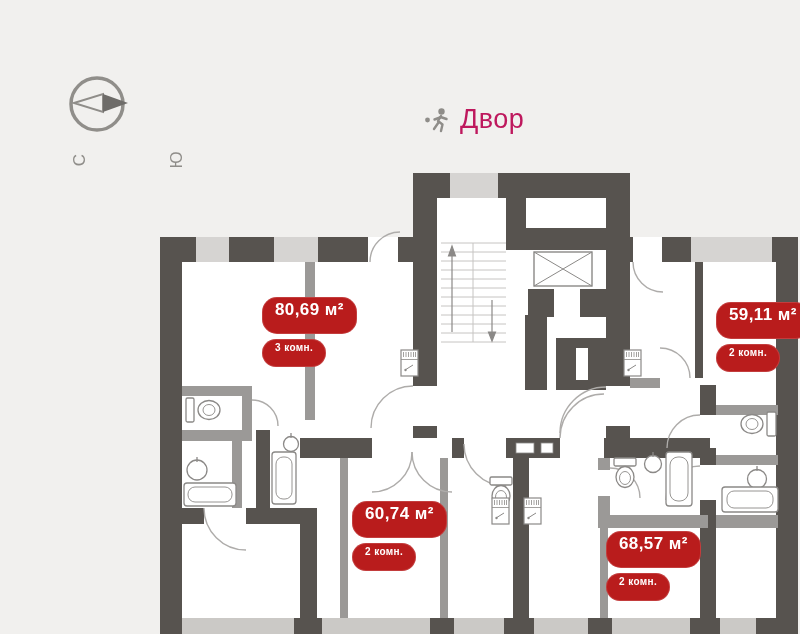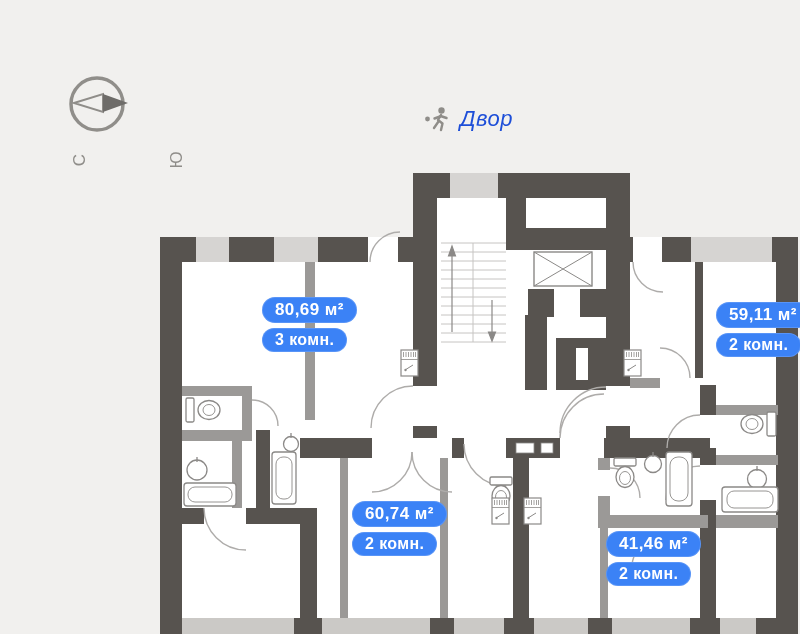--- a/index.html
+++ b/index.html
@@ -12,29 +12,29 @@
   
   .compass{position:absolute;left:30px;top:55px;width:140px;height:100px;}
   .compass-letter{
     position:absolute;color:#8f8d89;font-size:17px;font-weight:400;
     transform:rotate(-90deg);transform-origin:center center;user-select:none;
   }
   .compass-n{left:44px;top:95px;}
   .compass-s{left:138px;top:95px;}
   
   .courtyard{position:absolute;left:424px;top:104px;display:flex;align-items:center;gap:8px;color:#8f8d89;}
-  .courtyard-text{font-size:22px;letter-spacing:.5px;color:#1d4ed8;font-style:italic;}
+  .courtyard-text{font-size:27px;letter-spacing:.5px;color:#be185d;}
   
   .badge{position:absolute;display:flex;flex-direction:column;align-items:flex-start;gap:5px;cursor:pointer;}
   .pill{
-    background:#3b82f6;color:#ffffff;border-radius:15px;
-    padding:3px 13px 3px;font-size:17px;font-weight:700;letter-spacing:.4px;
+    background:#b91c1c;color:#ffffff;border-radius:15px;
+    padding:3px 13px 14px;font-size:17px;font-weight:700;letter-spacing:.4px;
     white-space:nowrap;line-height:1.15;box-shadow:0 0 0 1px rgba(255,255,255,.15) inset;text-align:right;
   }
-  .pill-rooms{font-size:16px;}
+  .pill-rooms{font-size:10px;}
   .b1{left:262px;top:297px;}
   .b2{left:716px;top:302px;}
   .b3{left:352px;top:501px;}
   .b4{left:606px;top:531px;}
 </style>
 </head>
 <body>
 
 <div class="stage">
 
@@ -278,17 +278,17 @@
   </div>
   <div class="badge b2">
     <span class="pill">59,11 м²</span>
     <span class="pill pill-rooms">2 комн.</span>
   </div>
   <div class="badge b3">
     <span class="pill">60,74 м²</span>
     <span class="pill pill-rooms">2 комн.</span>
   </div>
   <div class="badge b4">
-    <span class="pill">41,46 м²</span>
+    <span class="pill">68,57 м²</span>
     <span class="pill pill-rooms">2 комн.</span>
   </div>
 
 </div>
 
 </body></html>

